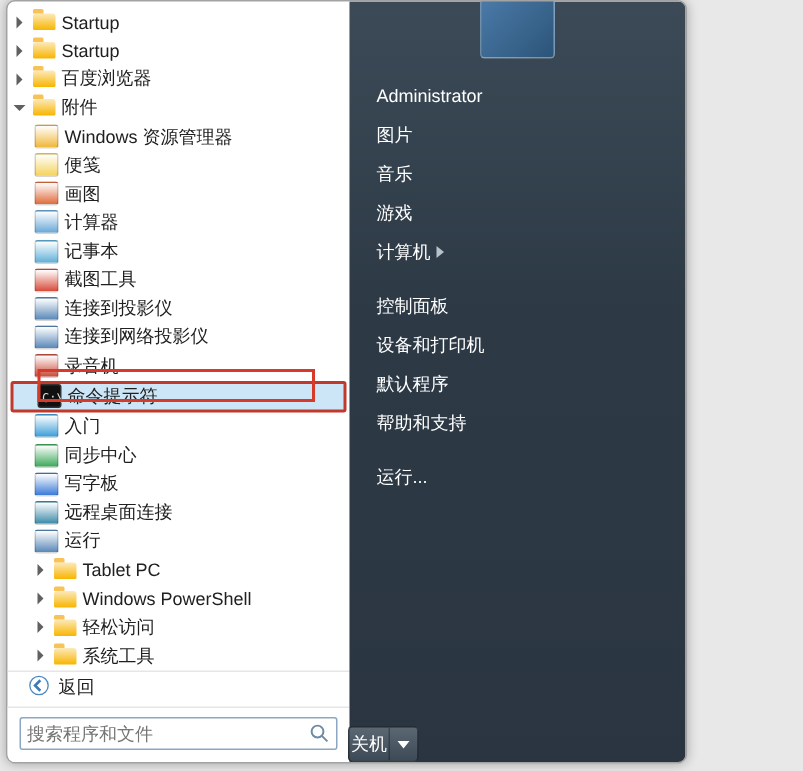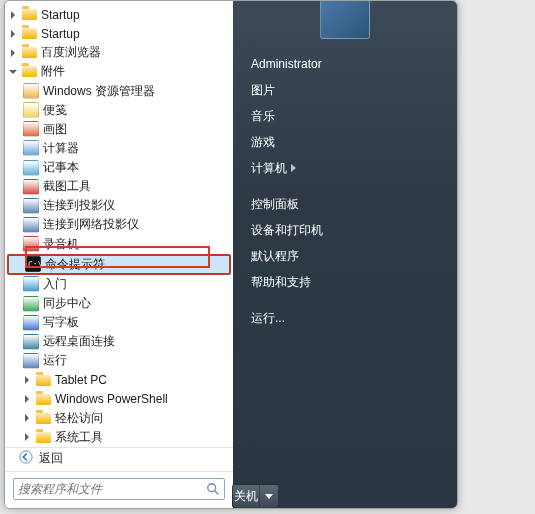--- a/index.html
+++ b/index.html
@@ -15,21 +15,21 @@
     .folder-icon { background: linear-gradient(#fceabb, #f8b500); border-radius: 2px 2px 1px 1px; width: 15px; height: 11px; position: relative; }
     .folder-icon::before { content: ""; position: absolute; top: -3px; left: 0; width: 7px; height: 3px; background: #f8c257; border-radius: 1px 1px 0 0; }
     .app-icon { width: 16px; height: 16px; border-radius: 2px; }
     .label { color: #202020; }
     .arrow { width: 0; height: 0; border-left: 4px solid #606060; border-top: 4px solid transparent; border-bottom: 4px solid transparent; margin-right: 6px; margin-left: 2px; }
     .arrow.open { transform: rotate(90deg); }
     .back-row { display: flex; height: 24px; padding: 2px 6px 2px 14px; border-top: 1px solid #e6e6e6; }
     .back-arrow { width: 14px; height: 14px; margin-right: 6px; }
     .search-row { padding: 6px 8px 8px 8px; border-top: 1px solid #e6e6e6; background: #fff; }
     .search-box { width: 100%; height: 22px; border: 1px solid #8ca7c1; border-radius: 2px; display: flex; align-items: center; padding: 0 4px; background: #fff; }
-    .search-box input { flex: 1; border: none; outline: none; font-size: 12px; font-style: italic; color: #888; background: transparent; }
+    .search-box input { flex: 1; border: none; outline: none; font-size: 12px; color: #888; background: transparent; }
     .right-panel { flex: 1; background: linear-gradient(#3c4a57, #2d3a46 40%, #2a3541); color: #fff; display: flex; flex-direction: column; }
     .avatar-wrap { height: 42px; display: flex; align-items: flex-start; justify-content: center; padding-top: 0; }
     .avatar { width: 50px; height: 40px; background: linear-gradient(135deg, #4a7aa8, #2c5478); border: 1px solid rgba(255,255,255,0.3); border-radius: 3px; margin-top: -2px; }
     .right-items { padding: 8px 14px 0 14px; display: flex; flex-direction: column; gap: 0; }
     .r-item { height: 26px; display: flex; align-items: center; color: #fff; cursor: default; padding-left: 4px; }
     .r-sep { height: 10px; }
     .shutdown-row { position: absolute; left: 232px; bottom: 6px; display: flex; align-items: center; }
     .shutdown-btn { display: flex; align-items: center; background: linear-gradient(#5b6874, #3d4a56); border: 1px solid rgba(0,0,0,0.4); border-radius: 3px; overflow: hidden; height: 24px; }
     .shutdown-main { padding: 0 1px; color: #fff; height: 100%; display: flex; align-items: center; border-right: 1px solid rgba(0,0,0,0.3); }
     .shutdown-arrow { width: 18px; height: 100%; display: flex; align-items: center; justify-content: center; }

